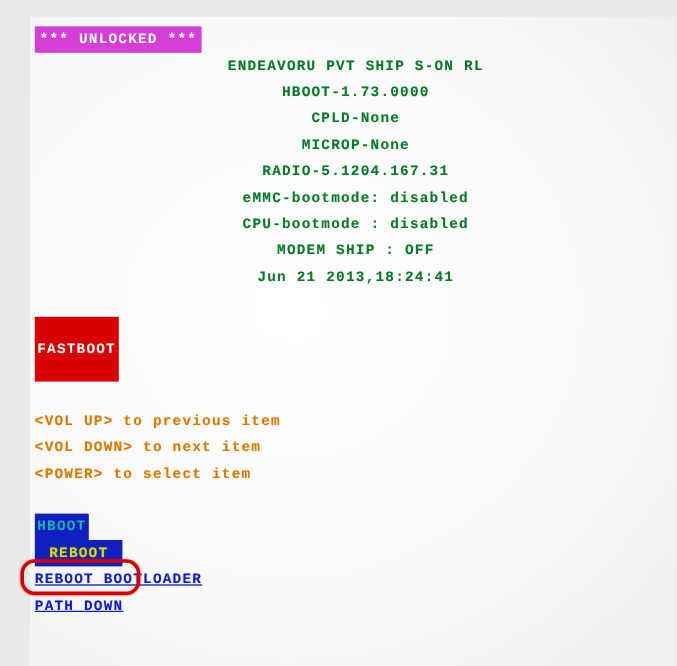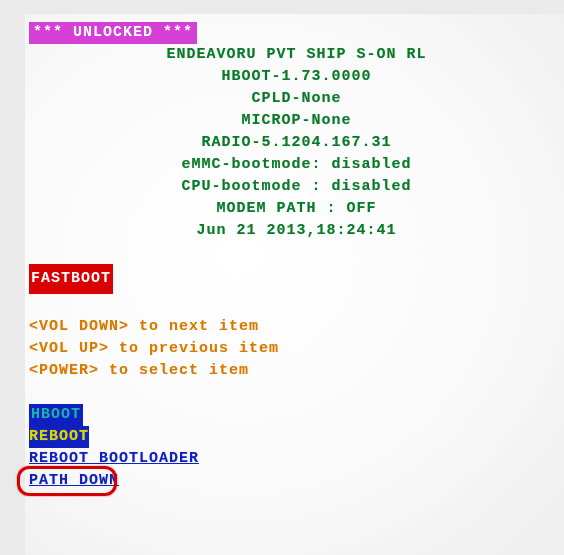--- a/index.html
+++ b/index.html
@@ -19,21 +19,21 @@
   }
   .screen {
     position: absolute;
     left: 25px;
     top: 14px;
     right: 0;
     bottom: 0;
     background: radial-gradient(ellipse at 40% 45%, #ffffff 0%, #fafafa 55%, #f0f0f0 90%);
     font-family: "Courier New", Courier, monospace;
     font-weight: bold;
-    font-size: 15px;
+    font-size: 12px;
     line-height: 22px;
     letter-spacing: 1px;
     padding: 8px 0 0 4px;
     box-sizing: border-box;
     overflow: hidden;
   }
   .unlocked {
     display: inline-block;
     background: #d63fd6;
     color: #ffffff;
@@ -42,37 +42,37 @@
   .info {
     color: #0a7a2a;
     text-shadow: 0 0 1px rgba(10,122,42,0.3);
     text-align: center;
   }
   .spacer { height: 22px; }
   .fastboot {
     display: inline-block;
     background: #d80000;
     color: #ffffff;
-    padding: 4px 2px;
+    padding: 16px 2px;
   }
   .help {
     color: #d87a00;
     text-shadow: 0 0 1px rgba(216,122,0,0.3);
   }
   .menu-hboot {
     color: #14b8a6;
     background: #1020c0;
     display: inline-block;
     padding: 0 2px;
   }
   .menu-reboot {
     color: #d8d800;
     background: #1020c0;
     display: inline-block;
-    padding: 0 0;
+    padding: 0 12px;
     text-shadow: 0 0 1px rgba(216,216,0,0.6);
   }
   .menu-item {
     color: #1020c0;
     text-shadow: 0 0 1px rgba(16,32,192,0.3);
     text-decoration: underline;
   }
   
   .highlight {
     position: absolute;
@@ -97,33 +97,33 @@
       <span class="unlocked">*** UNLOCKED ***</span>
     </div>
 
     <div class="info">ENDEAVORU PVT SHIP S-ON RL</div>
     <div class="info">HBOOT-1.73.0000</div>
     <div class="info">CPLD-None</div>
     <div class="info">MICROP-None</div>
     <div class="info">RADIO-5.1204.167.31</div>
     <div class="info">eMMC-bootmode: disabled</div>
     <div class="info">CPU-bootmode : disabled</div>
-    <div class="info">MODEM PATH : OFF</div>
+    <div class="info">MODEM SHIP : OFF</div>
     <div class="info">Jun 21 2013,18:24:41</div>
 
     <div class="spacer"></div>
 
     <div>
       <span class="fastboot">FASTBOOT</span>
     </div>
 
     <div class="spacer"></div>
 
+    <div class="help">&lt;VOL UP&gt; to previous item</div>
     <div class="help">&lt;VOL DOWN&gt; to next item</div>
-    <div class="help">&lt;VOL UP&gt; to previous item</div>
     <div class="help">&lt;POWER&gt; to select item</div>
 
     <div class="spacer"></div>
 
     <div>
       <span class="menu-hboot">HBOOT</span>
     </div>
     <div>
       <span class="menu-reboot">REBOOT</span>
     </div>

